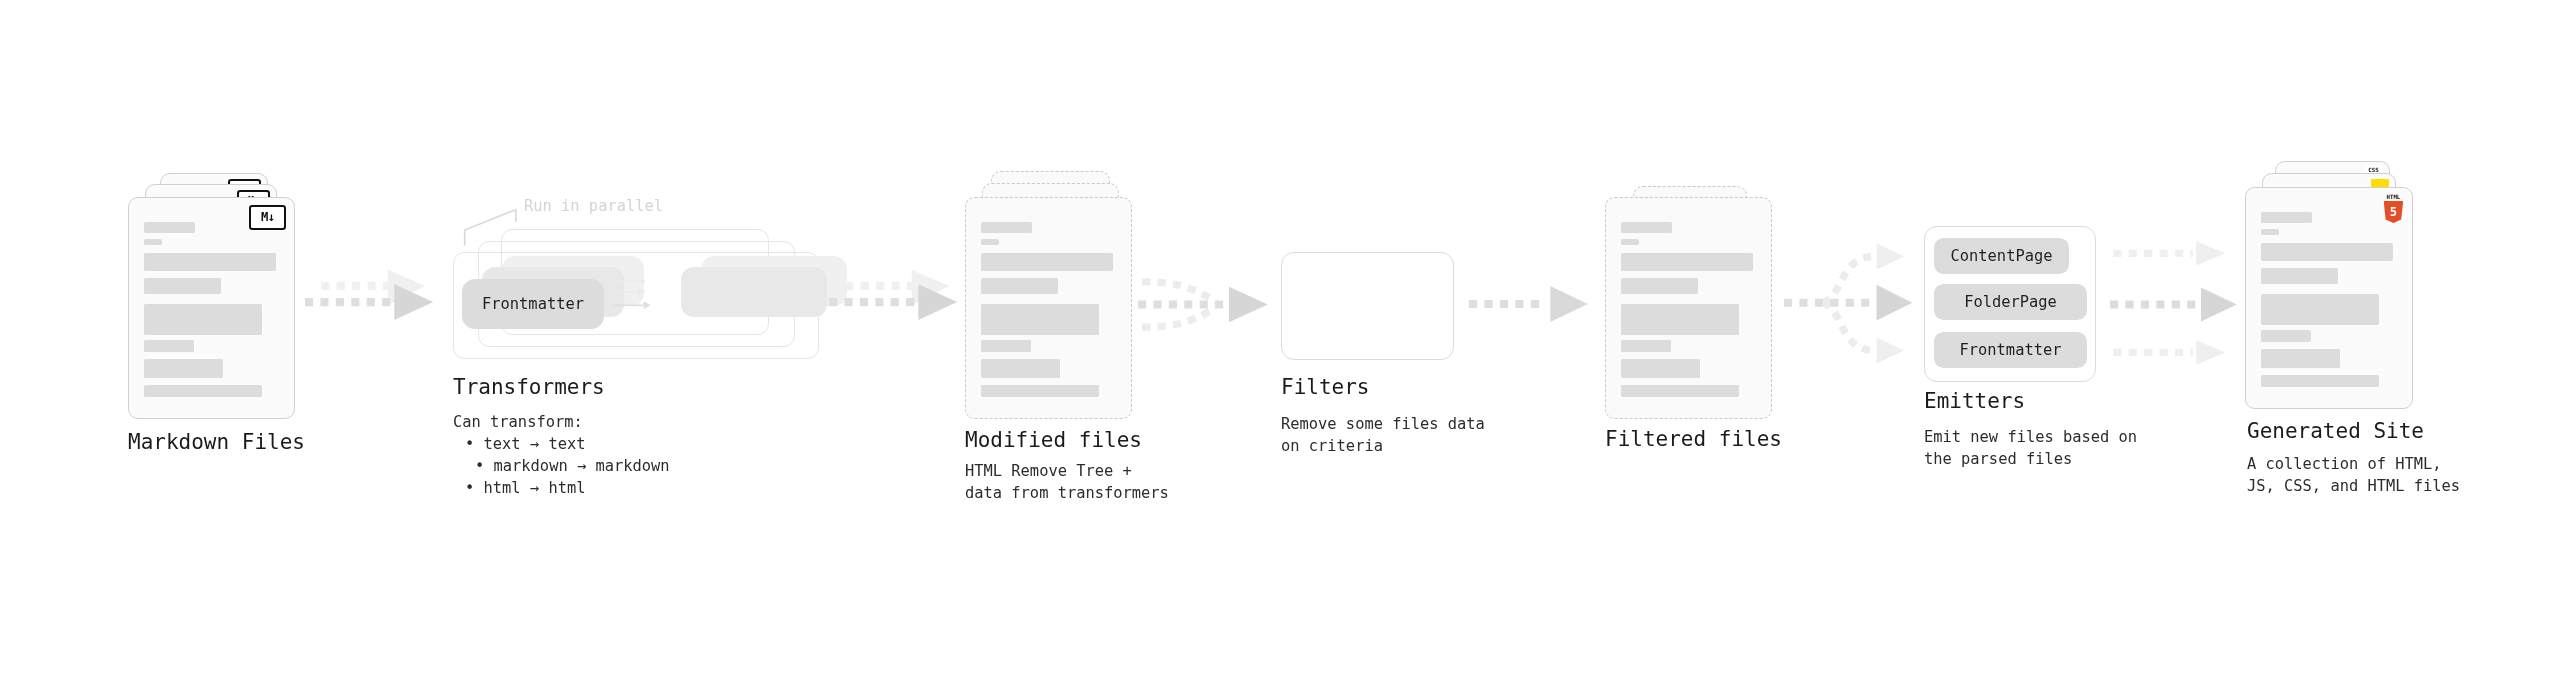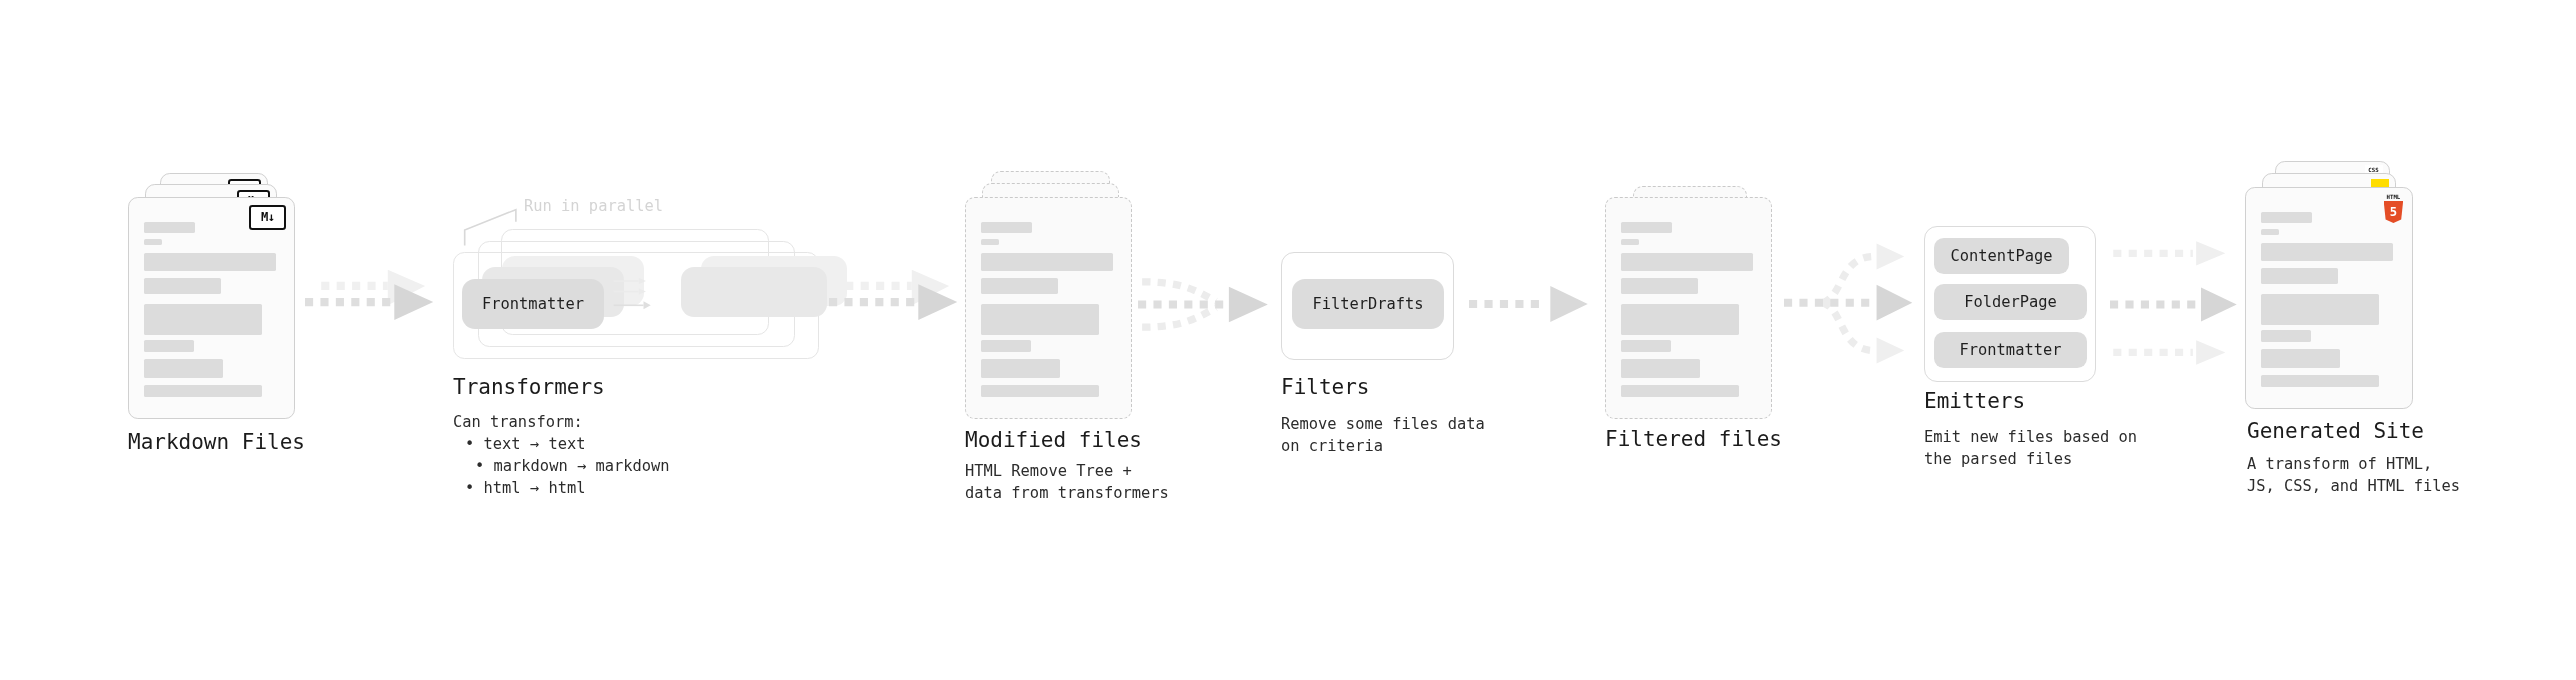--- a/index.html
+++ b/index.html
@@ -131,21 +131,20 @@
   <div class="body-t" style="left:965px;top:482px">data from transformers</div>
 
   <svg style="left:1138px;top:268px" width="138" height="73" viewBox="0 0 170 90">
     <path d="M5,17 C55,17 72,28 96,41" fill="none" stroke="#ececec" stroke-width="9" stroke-dasharray="10 9"></path>
     <path d="M5,73 C55,73 72,62 96,49" fill="none" stroke="#ececec" stroke-width="9" stroke-dasharray="10 9"></path>
     <line x1="0" y1="45" x2="105" y2="45" stroke="#dedede" stroke-width="10" stroke-dasharray="10 9"></line>
     <polygon points="112,23 160,45 112,67" fill="#d6d6d6"></polygon>
   </svg>
 
   <div class="wbox" style="left:1281px;top:252px;width:173px;height:108px"></div>
-  <div class="pill" style="left:1292px;top:279px;width:152px;height:50px">FilterDrafts</div>
   <div class="h1" style="left:1281px;top:375px">Filters</div>
   <div class="body-t" style="left:1281px;top:413px">Remove some files data</div>
   <div class="body-t" style="left:1281px;top:435px">on criteria</div>
 
   <svg style="left:1469px;top:286px" width="122" height="36" viewBox="0 0 150 44">
     <line x1="0" y1="22" x2="95" y2="22" stroke="#dedede" stroke-width="10" stroke-dasharray="10 9"></line>
     <polygon points="100,0 146,22 100,44" fill="#d9d9d9"></polygon>
   </svg>
 
   <div class="file dashed" style="left:1633px;top:186px;width:114px;height:57px"></div>
@@ -201,17 +200,17 @@
   <div class="bar" style="left: 14.6px; top: 24.4px; width: 51px; height: 10.6px;"></div>
       <div class="bar" style="left: 14.6px; top: 41px; width: 18px; height: 5.7px;"></div>
       <div class="bar" style="left: 14.6px; top: 55px; width: 132px; height: 18px;"></div>
       <div class="bar" style="left: 14.6px; top: 80px; width: 77px; height: 16.3px;"></div>
       <div class="bar" style="left: 14.6px; top: 106px; width: 118px; height: 31px;"></div>
       <div class="bar" style="left: 14.6px; top: 142px; width: 50px; height: 12.2px;"></div>
       <div class="bar" style="left: 14.6px; top: 161px; width: 79px; height: 18.7px;"></div>
       <div class="bar" style="left: 14.6px; top: 187px; width: 118px; height: 12.2px;"></div>
     </div>
   <div class="h1" style="left:2247px;top:419px">Generated Site</div>
-  <div class="body-t" style="left:2247px;top:453px">A transform of HTML,</div>
+  <div class="body-t" style="left:2247px;top:453px">A collection of HTML,</div>
   <div class="body-t" style="left:2247px;top:475px">JS, CSS, and HTML files</div>
 
 </div>
 
 
 </body></html>

